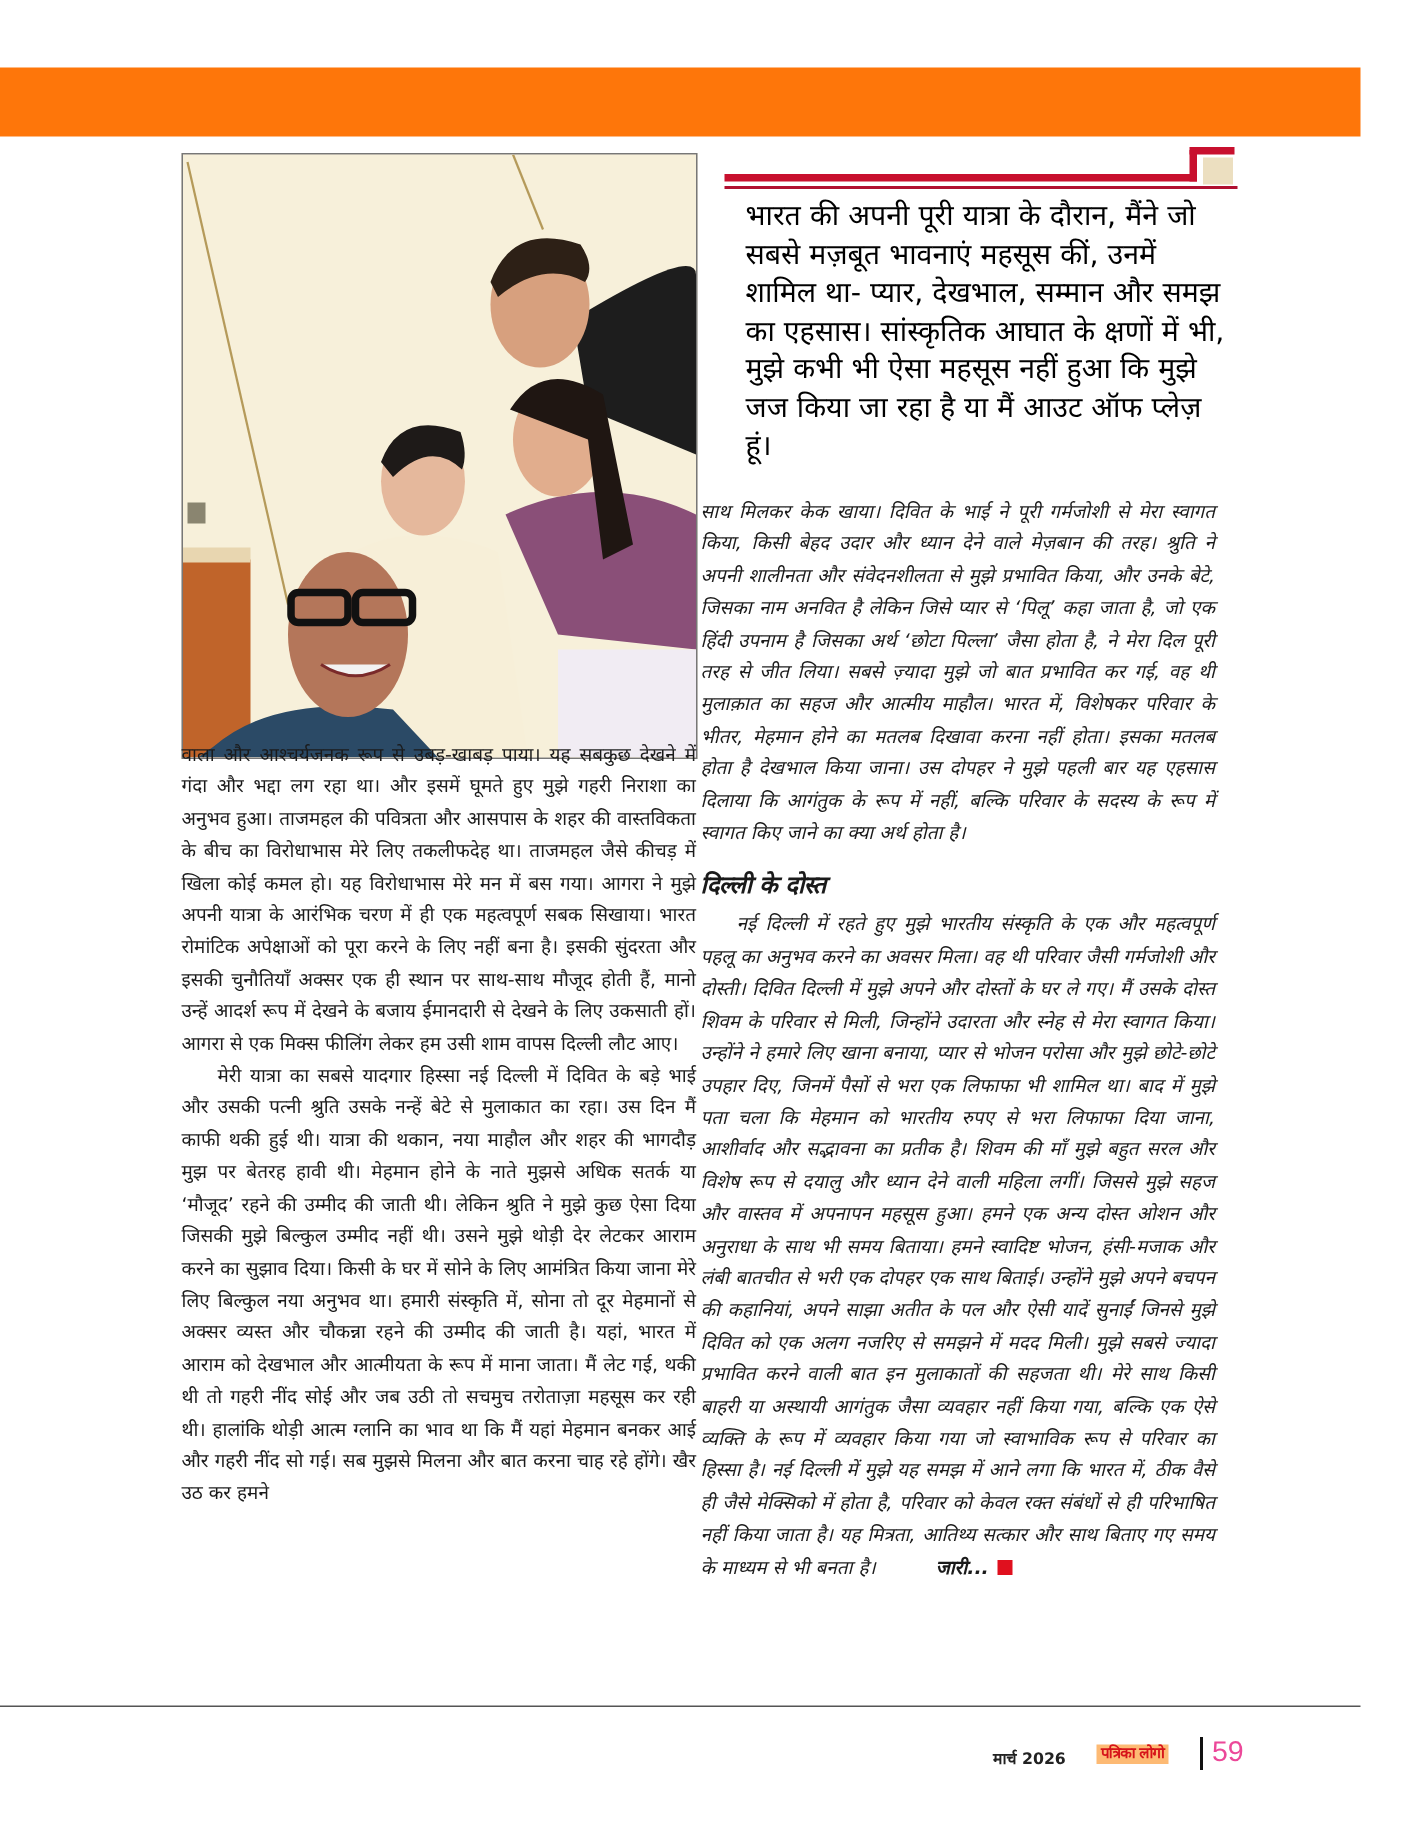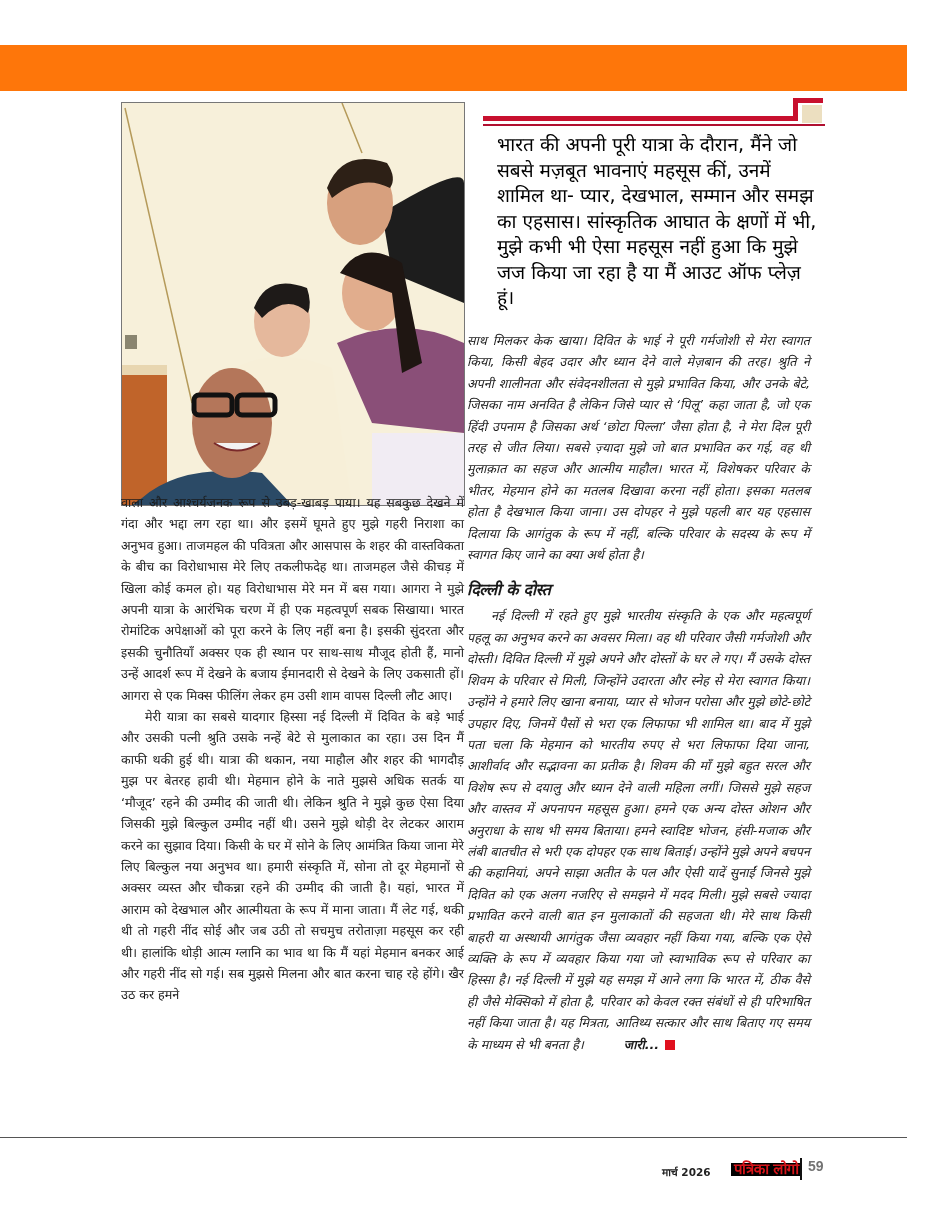--- a/index.html
+++ b/index.html
@@ -18,23 +18,23 @@
   .quote-deco .thin { position:absolute; left:0; top:26px; width:342px; height:2px; background:#b01030; }
   .quote-deco .hook-v { position:absolute; left:310px; top:2px; width:5px; height:21px; background:#c8102e; }
   .quote-deco .hook-h { position:absolute; left:310px; top:0; width:30px; height:5px; background:#c8102e; }
   .quote-deco .box { position:absolute; left:319px; top:7px; width:20px; height:18px; background:#ecdfc0; }
   .pull-quote { position:absolute; left:497px; top:132px; width:320px; font-size:19px; line-height:25.5px; color:#000000; }
   .continued { font-weight:bold;margin-left:36px; }
   .end-mark { display:inline-block; width:10px; height:10px; background:#e0101e; margin-left:6px; vertical-align:-1px; }
   .footer-rule { position:absolute; left:0; top:1137px; width:907px; height:1px; background:#555; }
   .footer { position:absolute; top:1140px; left:0; width:945px; height:28px;margin-top:18px; }
   .footer-date { position:absolute; left:662px; top:7px; font-size:10.5px; font-weight:bold; color:#222; }
-  .footer-logo { position:absolute; left:731px; top:5px; height:11px; padding:1px 3px; background:#000000; color:#d6141a; font-size:15px; font-weight:bold; line-height:11px; letter-spacing:-0.5px; }
+  .footer-logo { position:absolute; left:731px; top:5px; height:11px; padding:1px 3px; background:#fdba74; color:#d6141a; font-size:10px; font-weight:bold; line-height:11px; letter-spacing:-0.5px; }
   .footer-sep { position:absolute; left:800px; top:0; width:2px; height:22px; background:#111; }
-  .footer-page { position:absolute; left:808px; top:0; font-size:14px; font-weight:bold; color:#737373; font-family:"Liberation Sans", sans-serif; }
+  .footer-page { position:absolute; left:808px; top:0; font-size:19px; font-weight:normal; color:#ec4899; font-family:"Liberation Sans", sans-serif; }
 </style>
 </head>
 <body>
 
 <div class="top-band"></div>
 
 <div class="photo">
   <svg viewBox="0 0 342 402" preserveAspectRatio="none">
     <rect x="0" y="0" width="342" height="402" fill="#f7f0da"></rect>
     <line x1="3" y1="5" x2="70" y2="300" stroke="#b59a5a" stroke-width="1.5"></line>

